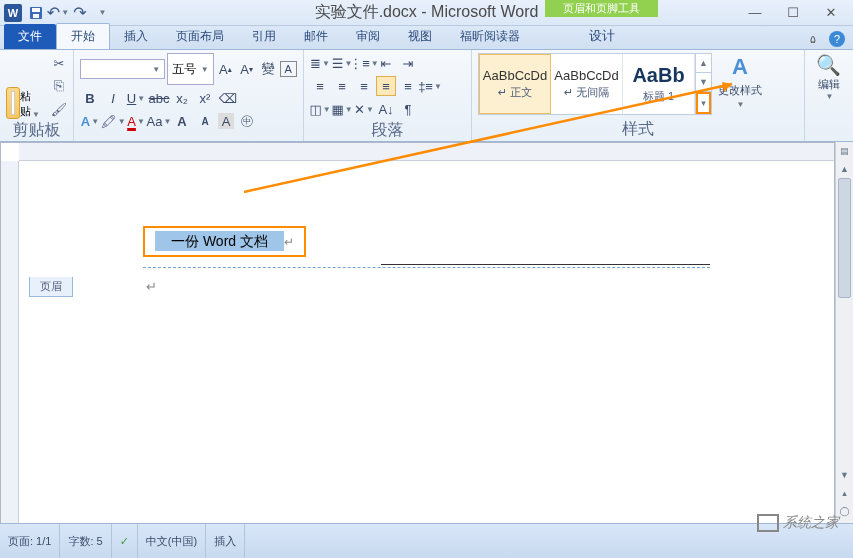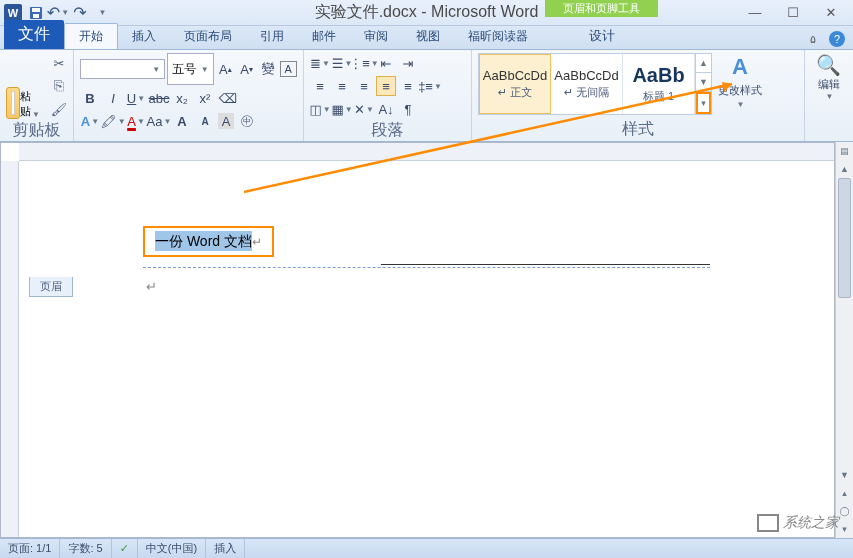--- a/index.html
+++ b/index.html
@@ -9,21 +9,21 @@
 .word-icon { width: 18px; height: 18px; background: #2b579a; color: #fff; display: flex; align-items: center; justify-content: center; font-weight: bold; font-size: 11px; margin: 0 4px; border-radius: 2px; }
 .qat { display: flex; gap: 2px; align-items: center; }
 .qat-btn { width: 20px; height: 20px; display: flex; align-items: center; justify-content: center; color: #3a5a8a; cursor: pointer; }
 .title-center { position: absolute; left: 50%; transform: translateX(-50%); font-size: 16px; color: #4a4a4a; }
 .ctx-tab-wrap { position: absolute; left: 545px; top: 0; }
 .ctx-tab-title { background: #92d050; color: #fff; font-size: 11px; padding: 1px 18px; text-align: center; }
 .win-ctrl { margin-left: auto; display: flex; gap: 18px; padding-right: 12px; }
 .win-btn { width: 20px; height: 20px; display: flex; align-items: center; justify-content: center; color: #555; cursor: pointer; font-size: 13px; }
 
 .tabbar { height: 24px; background: linear-gradient(#dce8f7, #d0dff2); display: flex; align-items: flex-end; padding-left: 4px; border-bottom: 1px solid #a0b8d8; position: relative; }
-.file-tab { background: #1e5bb8; color: #fff; font-size: 16px; padding: 4px 14px; border-radius: 2px 2px 0 0; cursor: pointer; margin-top: 48px; }
+.file-tab { background: #1e5bb8; color: #fff; font-size: 12px; padding: 4px 14px; border-radius: 2px 2px 0 0; cursor: pointer; margin-top: 48px; }
 .tab { font-size: 12px; color: #2a4a7a; padding: 4px 14px; cursor: pointer; }
 .tab.active { background: #f5f8fc; border: 1px solid #a0b8d8; border-bottom: none; border-radius: 2px 2px 0 0; }
 .ctx-tab { font-size: 13px; color: #2a4a7a; padding: 4px 14px; position: absolute; left: 575px; cursor: pointer; }
 .tabbar-right { position: absolute; right: 8px; display: flex; gap: 6px; align-items: center; }
 .help-icon { width: 16px; height: 16px; background: #3a8ad8; border-radius: 50%; color: #fff; display: flex; align-items: center; justify-content: center; font-size: 11px; cursor: pointer; }
 
 .ribbon { height: 92px; background: linear-gradient(#f5f8fc, #e8f0f8); border-bottom: 1px solid #a0b8d8; display: flex; }
 .group { border-right: 1px solid #c8d6e8; padding: 3px 6px 1px 6px; display: flex; flex-direction: column; position: relative; }
 .group-body { flex: 1; display: flex; gap: 4px; }
 .group-label { font-size: 16px; color: #5a6a8a; text-align: center; padding-top: 1px; position: relative; }
@@ -60,34 +60,34 @@
 
 .cbtn { display: flex; flex-direction: column; align-items: center; cursor: pointer; width: 40px; font-size: 11px; color: #3a4a6a; }
 .cbtn .vic { font-size: 20px; }
 
 .doc-area { position: absolute; top: 142px; left: 0; right: 18px; bottom: 20px; background: #fff; border: 1px solid #b0b8c8; overflow: hidden; }
 .ruler-v { position: absolute; left: 0; top: 18px; bottom: 0; width: 18px; background: #eef2f8; border-right: 1px solid #c8d0dc; }
 .ruler-h { position: absolute; left: 18px; right: 0; top: 0; height: 18px; background: #eef2f8; border-bottom: 1px solid #c8d0dc; }
 .page { position: absolute; left: 22px; top: 28px; right: 4px; height: 360px; background: #fff; }
 
 .header-box { position: absolute; left: 120px; top: 55px; border: 2px solid #ff8c00; padding: 4px 10px; }
-.header-text { background: #9fc5e8; padding: 2px 0; font-size: 14px; }
+.header-text { background: #9fc5e8; padding: 2px 16px; font-size: 14px; }
 .hdr-line { position: absolute; left: 120px; right: 120px; top: 96px; border-top: 1px dashed #7aa0d0; }
 .hdr-line2 { position: absolute; left: 358px; right: 120px; top: 93px; border-top: 1px solid #333; }
 .hdr-tab { position: absolute; left: 6px; top: 106px; background: #e8f0fb; border: 1px solid #9ab8d8; border-top: none; font-size: 11px; padding: 2px 10px; color: #4a5a7a; }
 .para-mark { position: absolute; left: 123px; top: 108px; font-size: 13px; color: #888; }
 
 .arrow-svg { position: absolute; left: 244px; top: 78px; pointer-events: none; }
 
 .scrollbar-v { position: absolute; right: 0; top: 142px; bottom: 20px; width: 18px; background: #eef0f4; border-left: 1px solid #c8d0dc; display: flex; flex-direction: column; }
 .sb-btn { height: 18px; display: flex; align-items: center; justify-content: center; font-size: 9px; color: #678; cursor: pointer; }
 .sb-track { flex: 1; position: relative; }
 .sb-thumb { position: absolute; left: 2px; right: 2px; top: 0; height: 120px; background: #cdd6e3; border: 1px solid #aab6c8; border-radius: 2px; }
 
-.statusbar { position: absolute; left: 0; right: 0; bottom: 0; height: 20px; background: linear-gradient(#d8e6f7, #c8daf0); border-top: 1px solid #a0b8d8; display: flex; align-items: center; font-size: 11px; color: #3a4a6a; }
+.statusbar { position: absolute; left: 0; right: 0; bottom: 0; height: 35px; background: linear-gradient(#d8e6f7, #c8daf0); border-top: 1px solid #a0b8d8; display: flex; align-items: center; font-size: 11px; color: #3a4a6a; }
 .sb-cell { padding: 0 8px; border-right: 1px solid #b0c4de; height: 100%; display: flex; align-items: center; gap: 4px; }
 
 .watermark { position: absolute; right: 14px; bottom: 26px; color: #888; font-size: 14px; font-style: italic; display: flex; align-items: center; gap: 4px; }
 .wm-ico { width: 22px; height: 18px; border: 2px solid #888; position: relative; }
 
 .drop { font-size: 8px; color: #678; margin-left: 1px; }
 svg { display: block; }
 </style>
 </head>
 <body>

